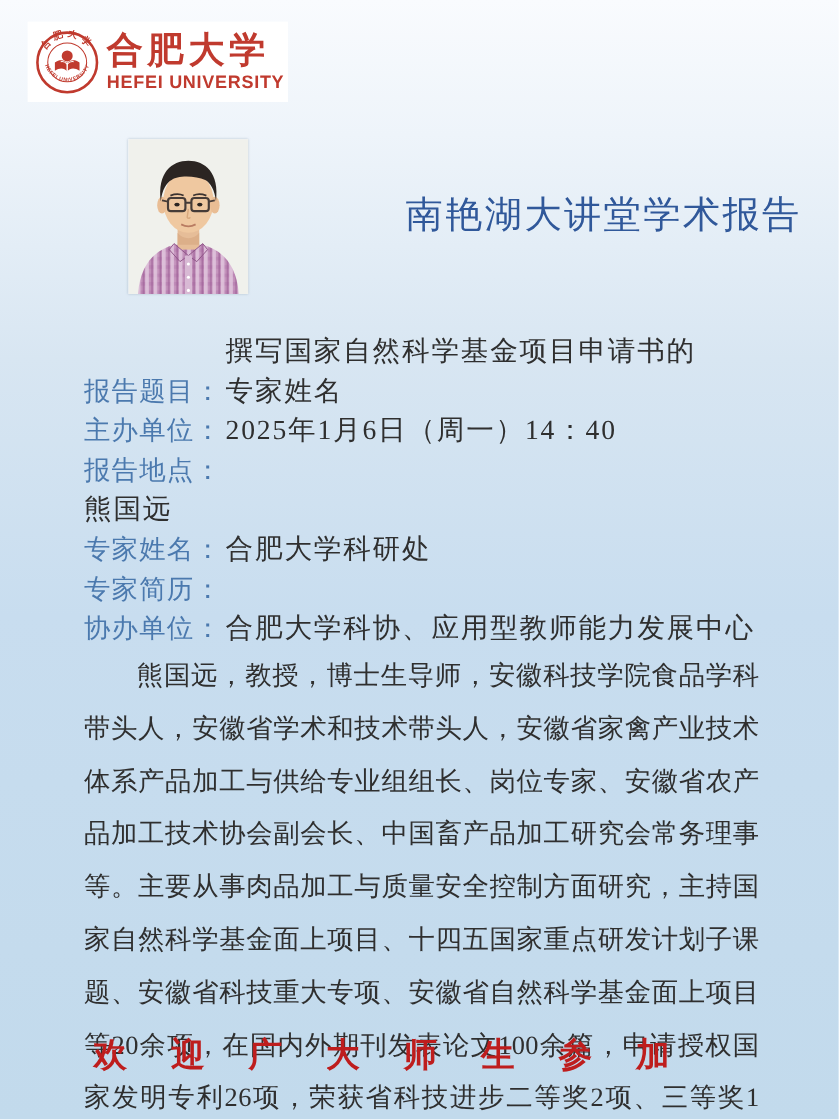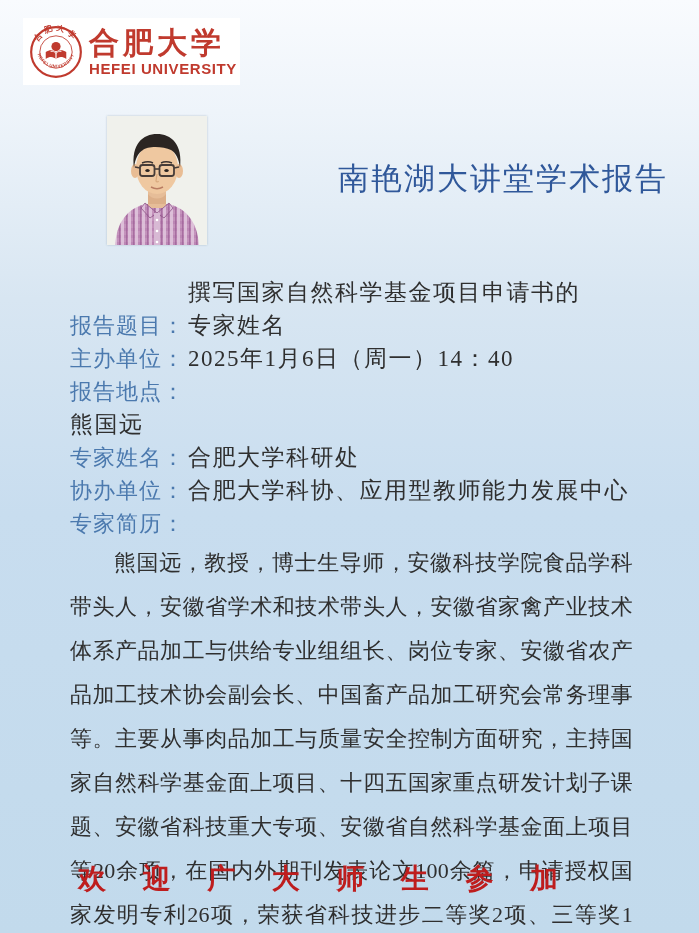--- a/index.html
+++ b/index.html
@@ -174,26 +174,26 @@
       <span class="field-label">报告地点：</span>
     </div>
     <div class="field-row">
       <span class="field-value">熊国远</span>
     </div>
     <div class="field-row">
       <span class="field-label">专家姓名：</span>
       <span class="field-value">合肥大学科研处</span>
     </div>
     <div class="field-row">
+      <span class="field-label">专家简历：</span>
+      <span class="field-value"></span>
+    </div>
+    <div class="field-row">
       <span class="field-label">协办单位：</span>
       <span class="field-value">合肥大学科协、应用型教师能力发展中心</span>
-    </div>
-    <div class="field-row">
-      <span class="field-label">专家简历：</span>
-      <span class="field-value"></span>
     </div>
   </div>
 
   <div class="bio">熊国远，教授，博士生导师，安徽科技学院食品学科带头人，安徽省学术和技术带头人，安徽省家禽产业技术体系产品加工与供给专业组组长、岗位专家、安徽省农产品加工技术协会副会长、中国畜产品加工研究会常务理事等。主要从事肉品加工与质量安全控制方面研究，主持国家自然科学基金面上项目、十四五国家重点研发计划子课题、安徽省科技重大专项、安徽省自然科学基金面上项目等20余项，在国内外期刊发表论文100余篇，申请授权国家发明专利26项，荣获省科技进步二等奖2项、三等奖1项、农业部全国农牧渔业丰收二等奖1项、宿州市科技进步二等奖1项。</div>
 
   <div class="footer">
     <span>欢</span>
     <span>迎</span>
     <span>广</span>
     <span>大</span>

